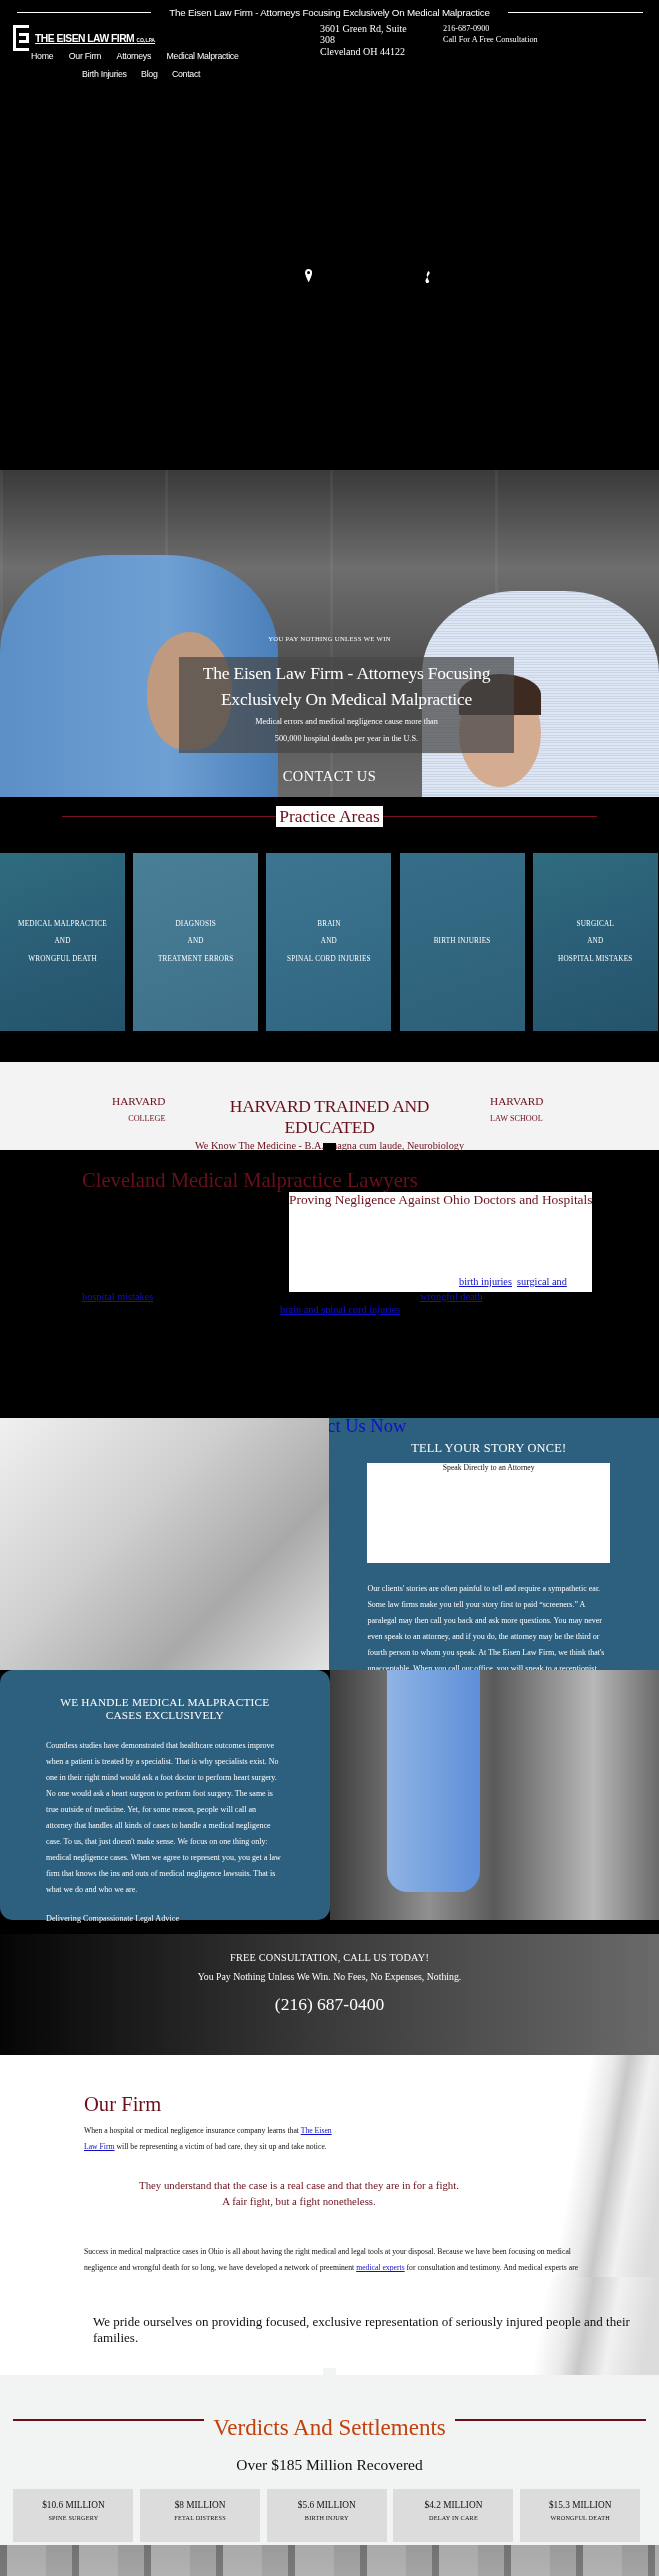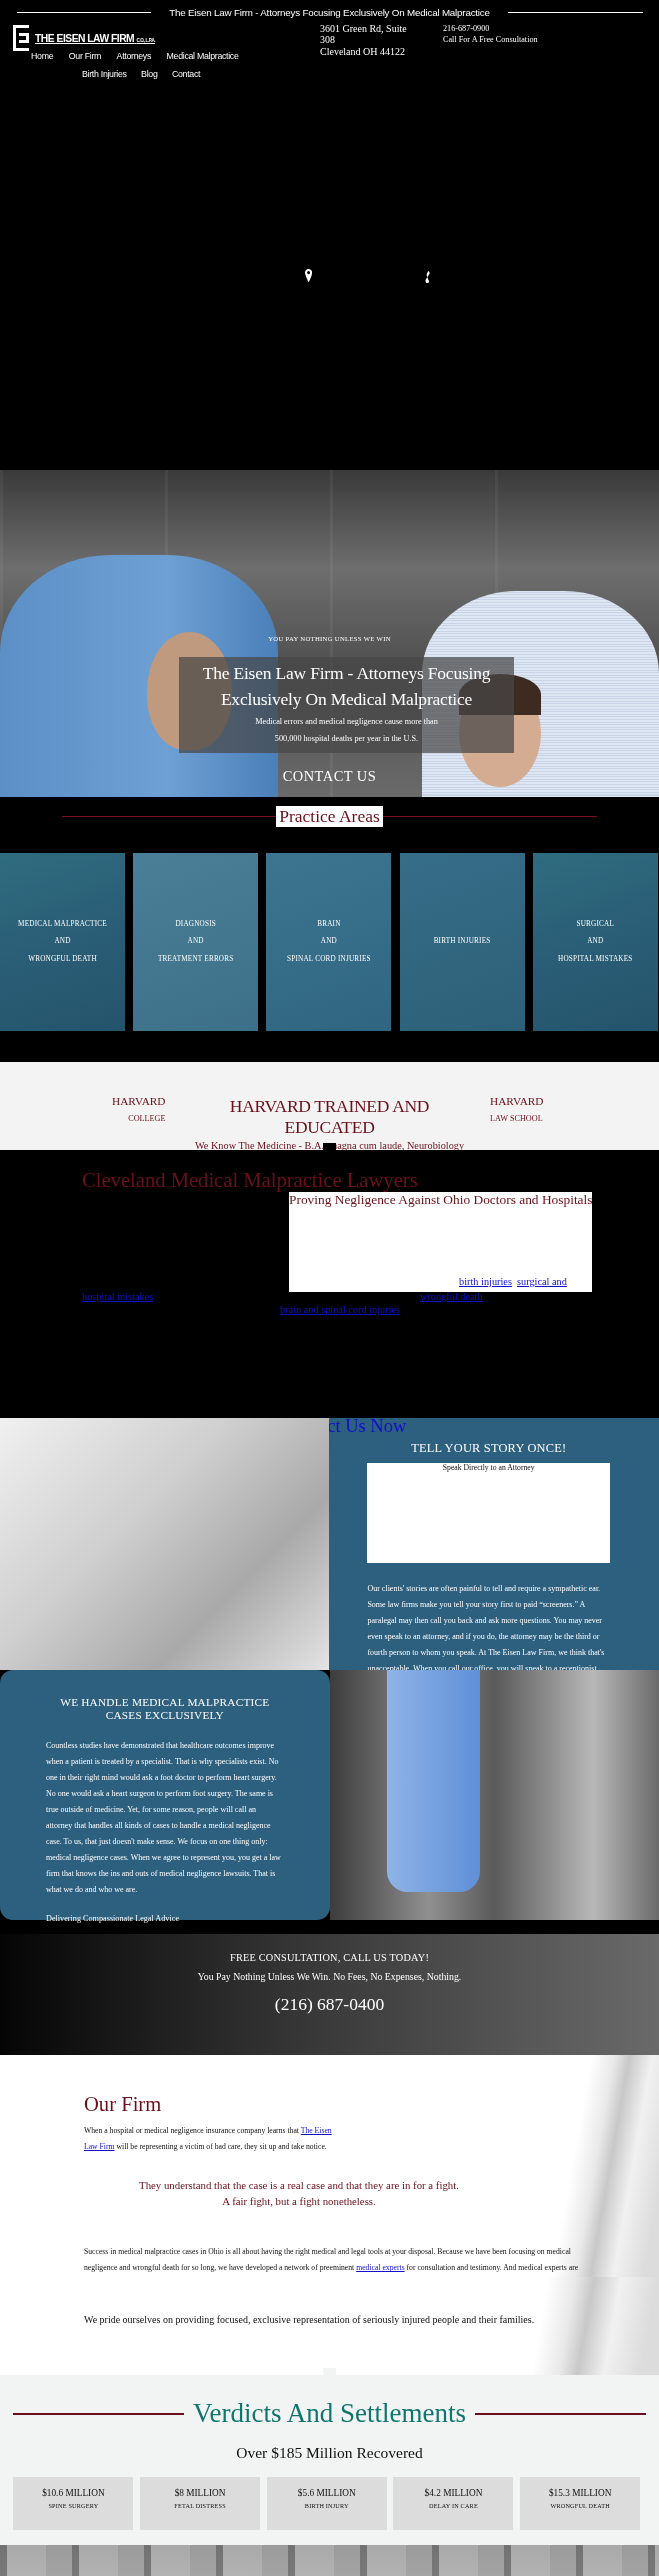--- a/index.html
+++ b/index.html
@@ -99,27 +99,27 @@
   .firm { position: relative; background: #fff; color: #111; height: 222px; overflow: hidden; }
   .firm .swoosh { position: absolute; right: 0; top: 0; width: 113px; height: 100%; background: linear-gradient(100deg,transparent 30%,#e9e9e9 45%,#c8c8c8 55%,#f1f1f1 70%,#dcdcdc 90%); }
   .firm h2 { position: absolute; left: 84px; top: 38px; font-weight: normal; font-size: 20.6px; color: #6b0f1a; }
   .firm .p1 { position: absolute; left: 84px; top: 68px; width: 263px; font-size: 7.7px; line-height: 16px; }
   .firm .p1 a { color: #1010c8; }
   .firm .quote { position: absolute; left: 0; width: 598px; top: 122px; text-align: center; font-size: 10.8px; line-height: 16px; color: #6b0f1a; }
   .firm .p2 { position: absolute; left: 84px; top: 174px; width: 500px; font-size: 7.7px; line-height: 16px; }
   .firm .p2 a { color: #1010c8; }
   .firm2 { position: relative; background: #fff; color: #111; height: 98px; overflow: hidden; }
   .firm2 .swoosh { position: absolute; right: 0; top: 0; width: 165px; height: 100%; background: linear-gradient(100deg,transparent 30%,#e9e9e9 45%,#c8c8c8 55%,#f1f1f1 70%,#dcdcdc 90%); }
-  .firm2 .p3 { position: absolute; left: 84px; top: 50px; font-size: 10px; }
+  .firm2 .p3 { position: absolute; left: 93px; top: 50px; font-size: 13px; }
 
   
   .verdicts { background: #f2f3f3; height: 170px; color: #111; padding-top: 23px; }
   .verdicts .title { display: flex; align-items: center; justify-content: center; gap: 9.3px; padding: 0 13.4px; }
   .verdicts .title .l { flex: 1; height: 1.5px; background: #6b0f1a; }
-  .verdicts .title .t { font-size: 27px; color: #0f766e; }
+  .verdicts .title .t { font-size: 23px; color: #c2410c; margin-top: 17px; }
   .verdicts .over { text-align: center; font-size: 15.5px; margin-top: 14.4px; }
   .vcards { display: flex; gap: 6.7px; padding: 0 13.4px; margin-top: 15.5px; }
   .vcard { width: 120px; height: 53px; background: #dcdcdc; text-align: center; padding-top: 11.3px; }
   .vcard .amt { font-size: 9.3px; }
   .vcard .lbl { font-size: 6.2px; margin-top: 3.1px; letter-spacing: 0.2px; }
 
   
   .ne { position: relative; height: 297px; background: linear-gradient(180deg,#9a9a9a,#c4c4c4 40%,#b0b0b0 60%,#d8d8d8); overflow: hidden; }
   .ne .cols { position: absolute; inset: 0; background: repeating-linear-gradient(90deg, rgba(40,40,40,0.35) 0 7.2px, rgba(255,255,255,0.15) 7.2px 46px, transparent 46px 72px); height: 134px; }
 

